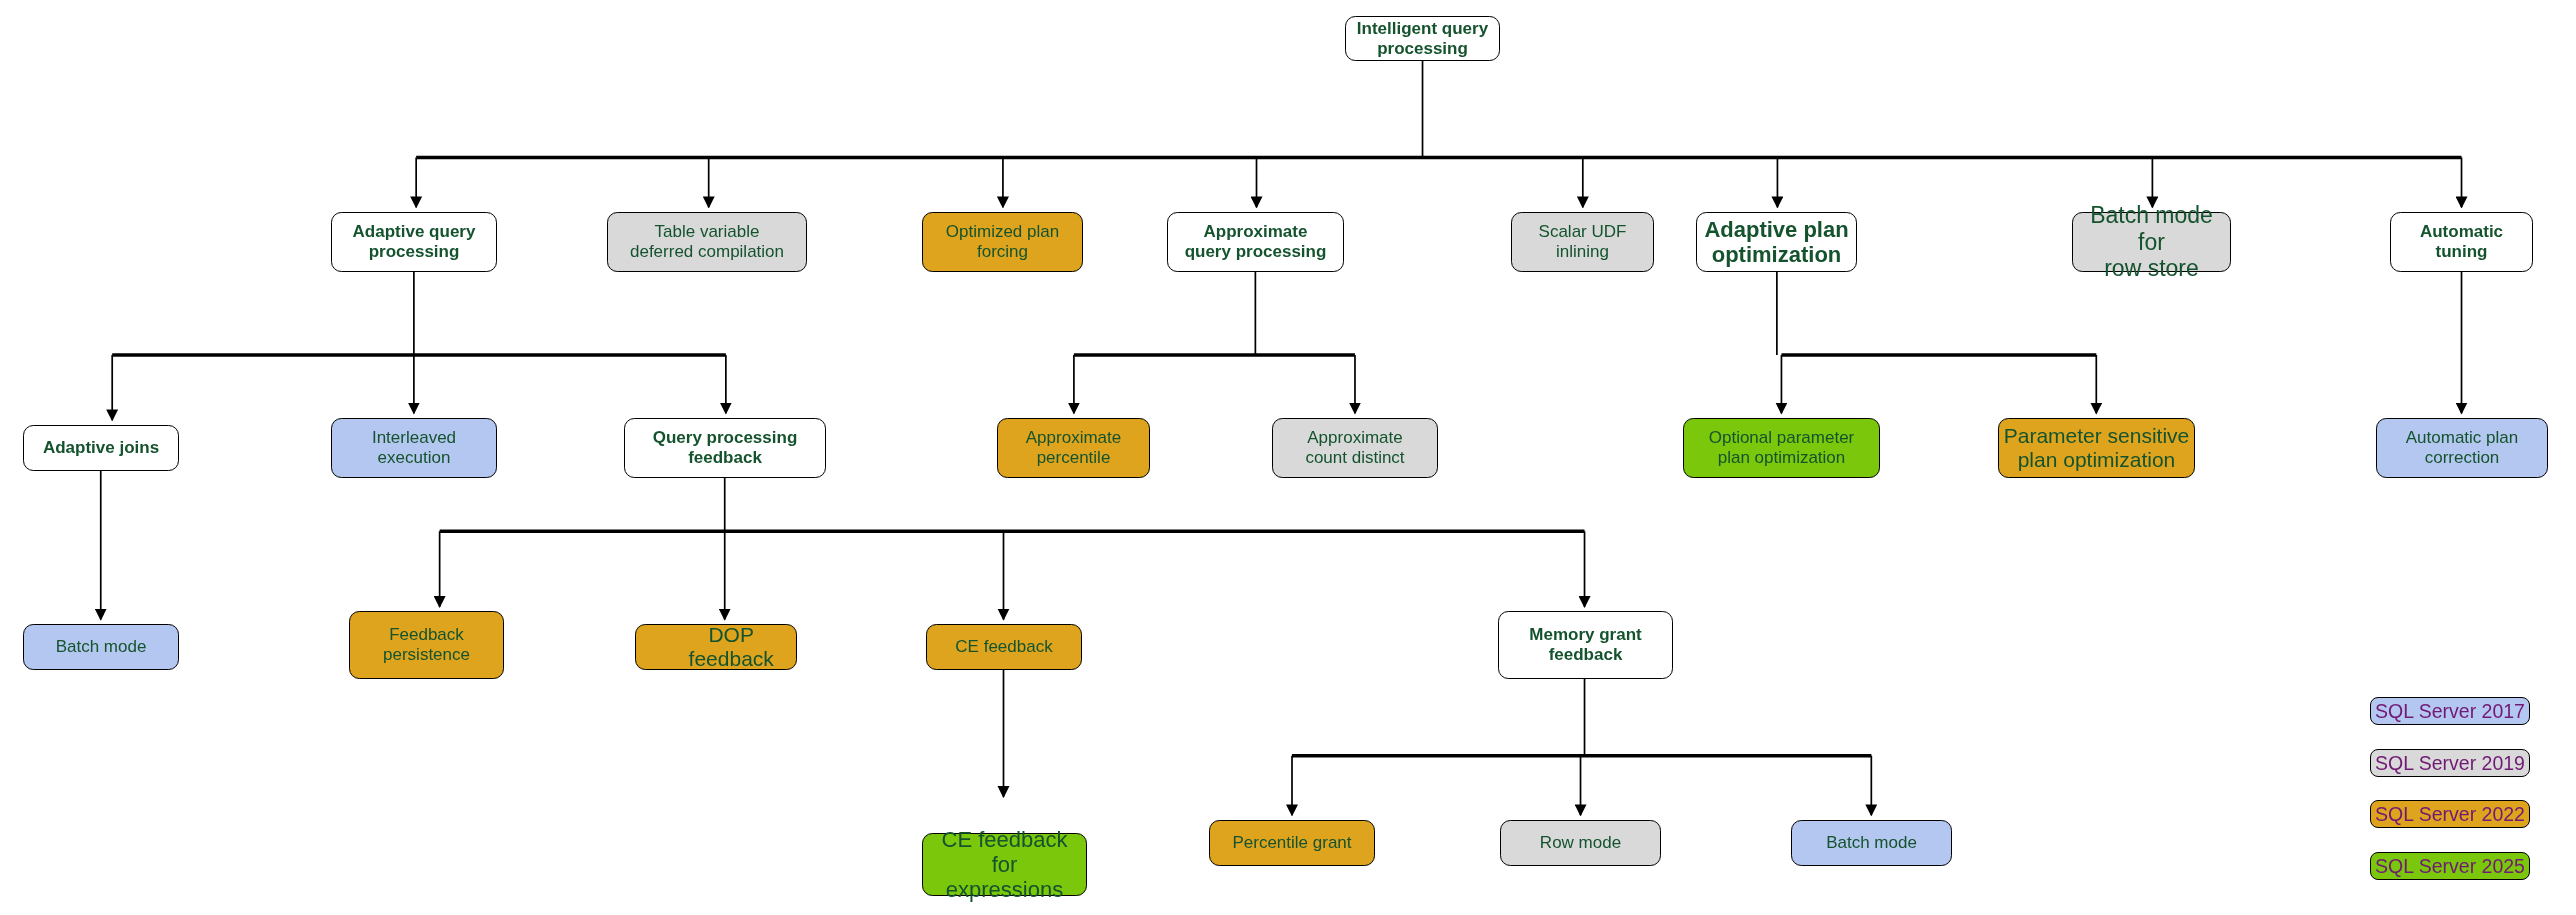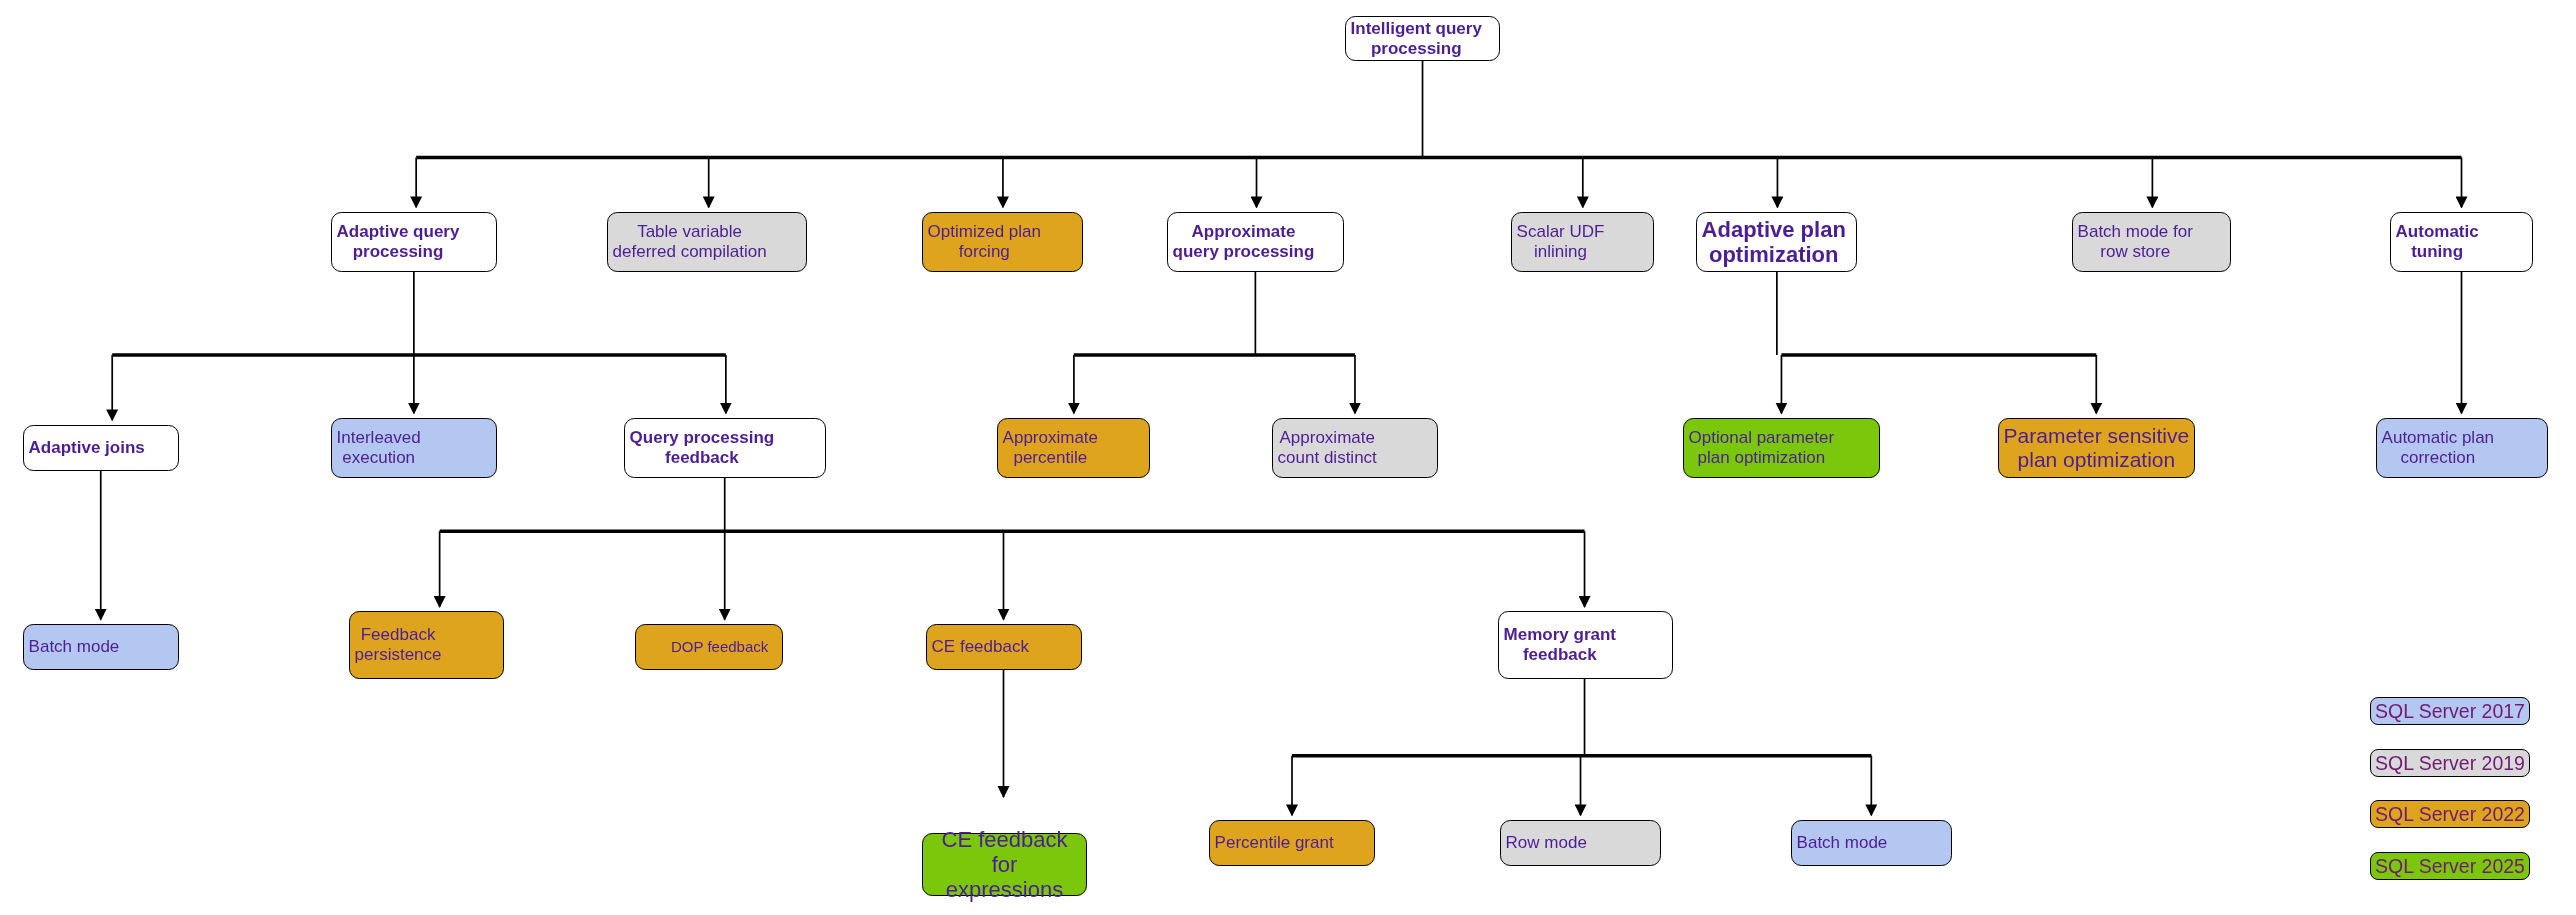--- a/index.html
+++ b/index.html
@@ -25,22 +25,23 @@
     height: 916px;
     pointer-events: none;
   }
   .node {
     position: absolute;
     box-sizing: border-box;
     border: 1.7px solid #000000;
     border-radius: 10.3px;
     display: flex;
     align-items: center;
+    justify-content: center;
     text-align: center;
-    color: #4c1d95;
+    color: #14532d;
     line-height: 1.15;
     padding: 2.3px 4.6px;
     background: #ffffff;
   }
   .node .lbl {
     display: block;
     white-space: pre-line;
   }
   .fill-white { background: #ffffff; font-weight: bold; }
   .fill-gray  { background: #d9d9d9; font-weight: normal; }
@@ -147,21 +148,21 @@
 query processing</span>
       </div>
       <div class="node fill-gray" style="left: 1511px; top: 212px; width: 143px; height: 60px; font-size: 17px;">
         <span class="lbl">Scalar UDF
 inlining</span>
       </div>
       <div class="node fill-white" style="left: 1696px; top: 212px; width: 161px; height: 60px; font-size: 22px;">
         <span class="lbl">Adaptive plan
 optimization</span>
       </div>
-      <div class="node fill-gray" style="left: 2072px; top: 212px; width: 159px; height: 60px; font-size: 17px;">
+      <div class="node fill-gray" style="left: 2072px; top: 212px; width: 159px; height: 60px; font-size: 23px;">
         <span class="lbl">Batch mode for
 row store</span>
       </div>
       <div class="node fill-white" style="left: 2390px; top: 212px; width: 143px; height: 60px; font-size: 17px;">
         <span class="lbl">Automatic
 tuning</span>
       </div>
       <div class="node fill-white" style="left: 23px; top: 425px; width: 156px; height: 46px; font-size: 17px;">
         <span class="lbl">Adaptive joins</span>
       </div>
@@ -193,21 +194,21 @@
         <span class="lbl">Automatic plan
 correction</span>
       </div>
       <div class="node fill-blue" style="left: 23px; top: 624px; width: 156px; height: 46px; font-size: 17px;">
         <span class="lbl">Batch mode</span>
       </div>
       <div class="node fill-gold" style="left: 349px; top: 611px; width: 155px; height: 68px; font-size: 17px;">
         <span class="lbl">Feedback
 persistence</span>
       </div>
-      <div class="node fill-gold" style="left: 635px; top: 624px; width: 148px; height: 46px; font-size: 15px; padding-left: 35px;">
+      <div class="node fill-gold" style="left: 635px; top: 624px; width: 162px; height: 46px; font-size: 21px; padding-left: 35px;">
         <span class="lbl">DOP feedback</span>
       </div>
       <div class="node fill-gold" style="left: 926px; top: 624px; width: 156px; height: 46px; font-size: 17px;">
         <span class="lbl">CE feedback</span>
       </div>
       <div class="node fill-white" style="left: 1498px; top: 611px; width: 175px; height: 68px; font-size: 17px;">
         <span class="lbl">Memory grant
 feedback</span>
       </div>
       <div class="node fill-green" style="left: 922px; top: 833px; width: 165px; height: 63px; font-size: 22px;">

